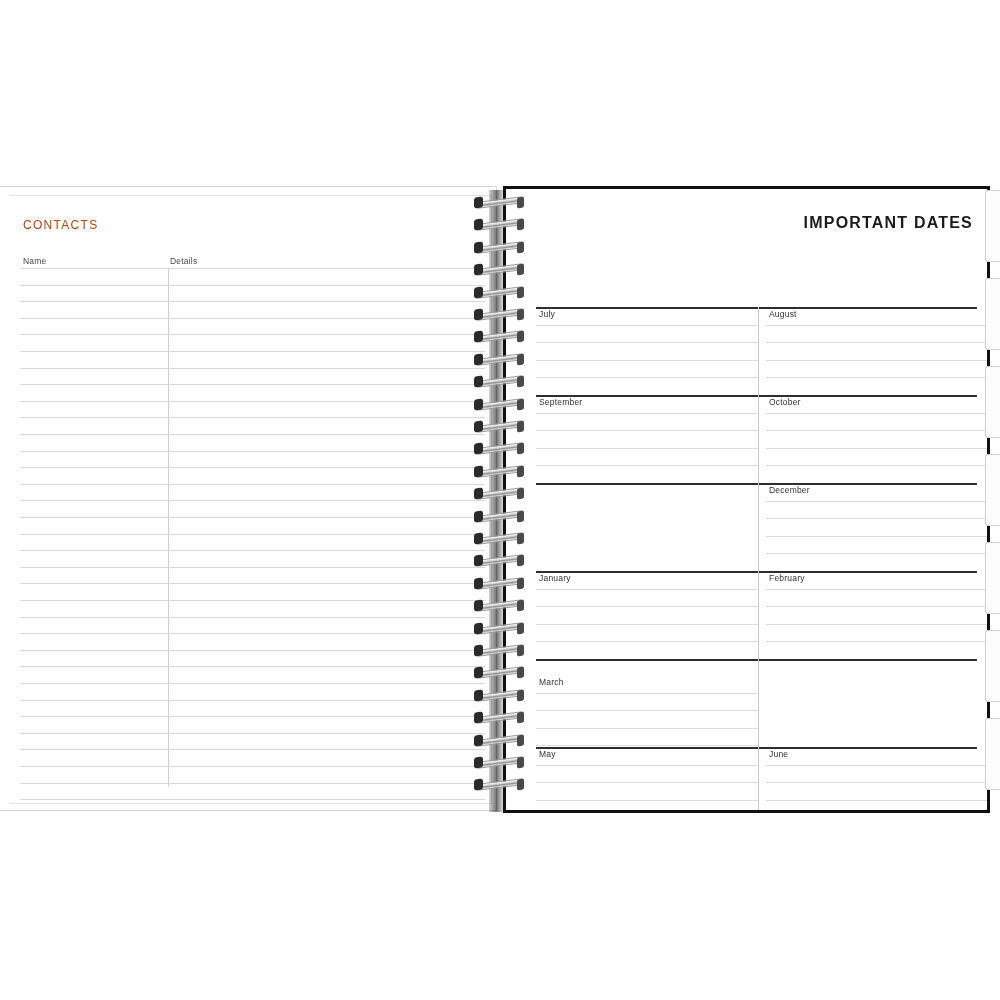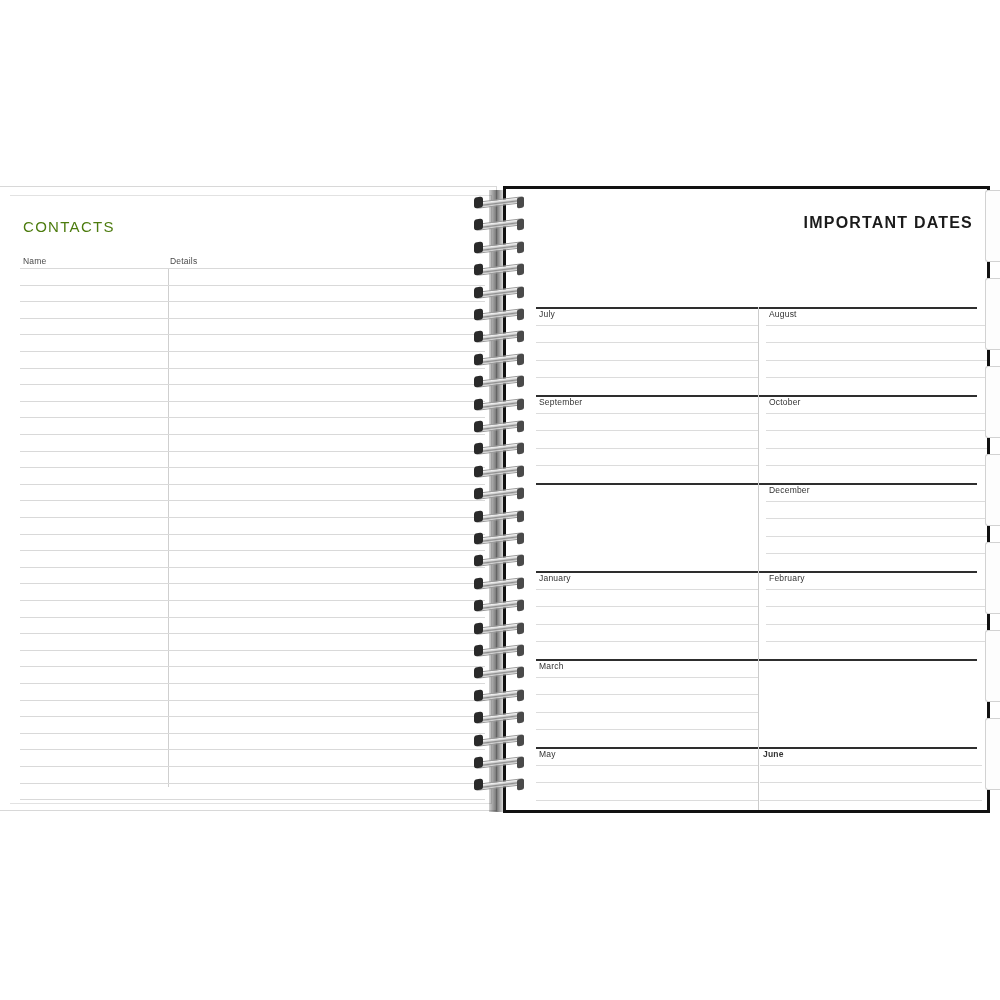--- a/index.html
+++ b/index.html
@@ -42,23 +42,23 @@
     background: #ffffff;
     border: 1px solid #e2e2e2;
     border-left: none;
     box-sizing: border-box;
     overflow: hidden;
   }
   .contacts-title {
     position: absolute;
     left: 13px;
     top: 22px;
-    font-size: 15px;
+    font-size: 12px;
     letter-spacing: 1.3px;
-    color: #4d7c0f;
+    color: #c2410c;
     font-weight: 400;
   }
   .col-head {
     position: absolute;
     font-size: 8.5px;
     color: #4a4a4a;
     letter-spacing: .2px;
   }
   .col-head.name { left: 13px; top: 60px; }
   .col-head.details { left: 160px; top: 60px; }
@@ -328,37 +328,37 @@
         </div>
         <div class="month-cell" style="left: 230px; top: 264px; width: 222px; height: 88px;">
           <div class="month-label">February</div>
           <div class="mrule" style="top: 17.6px;"></div>
           <div class="mrule" style="top: 35.2px;"></div>
           <div class="mrule" style="top: 52.8px;"></div>
           <div class="mrule" style="top: 70.4px;"></div>
         </div>
         <div class="band-top" style="top: 352px;"></div>
         <div class="mid-divider" style="left: 222px; top: 352px; height: 88px;"></div>
-        <div class="month-cell" style="left: 0px; top: 352px; width: 222px; height: 64px;">
+        <div class="month-cell" style="left: 0px; top: 368px; width: 222px; height: 64px;">
           <div class="month-label">March</div>
           <div class="mrule" style="top: 17.6px;"></div>
           <div class="mrule" style="top: 35.2px;"></div>
           <div class="mrule" style="top: 52.8px;"></div>
           <div class="mrule" style="top: 70.4px;"></div>
         </div>
         <div class="band-top" style="top: 440px;"></div>
         <div class="mid-divider" style="left: 222px; top: 440px; height: 88px;"></div>
         <div class="month-cell" style="left: 0px; top: 440px; width: 222px; height: 88px;">
           <div class="month-label">May</div>
           <div class="mrule" style="top: 17.6px;"></div>
           <div class="mrule" style="top: 35.2px;"></div>
           <div class="mrule" style="top: 52.8px;"></div>
           <div class="mrule" style="top: 70.4px;"></div>
         </div>
-        <div class="month-cell" style="left: 224px; top: 440px; width: 222px; height: 88px; font-weight: bold;">
+        <div class="month-cell" style="left: 230px; top: 440px; width: 222px; height: 88px;">
           <div class="month-label">June</div>
           <div class="mrule" style="top: 17.6px;"></div>
           <div class="mrule" style="top: 35.2px;"></div>
           <div class="mrule" style="top: 52.8px;"></div>
           <div class="mrule" style="top: 70.4px;"></div>
         </div>
       </div>
   </div>
 
   <div class="spine-shadow"></div>

